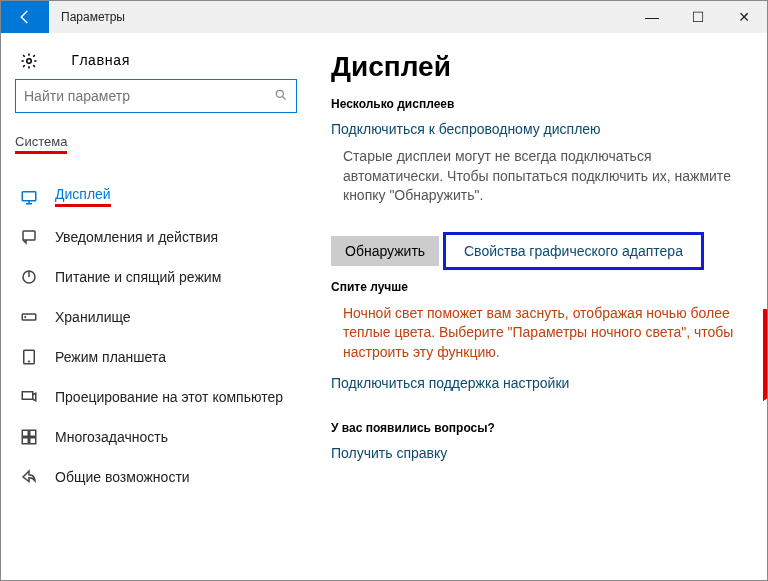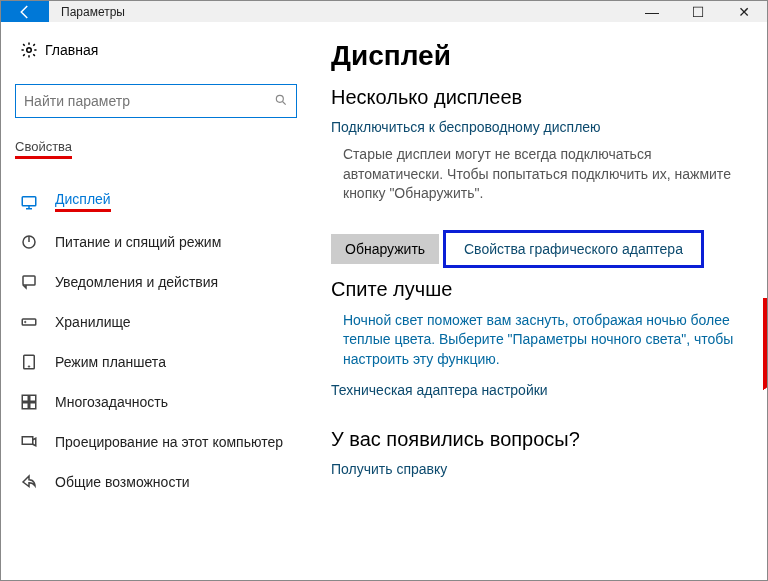--- a/index.html
+++ b/index.html
@@ -7,43 +7,43 @@
     font-family: "Segoe UI", Tahoma, sans-serif;
     font-size: 14px;
     color: #000;
     background: #fff;
     width: 768px;
     height: 581px;
     overflow: hidden;
     position: relative;
   }
   .window { width: 768px; height: 581px; border: 1px solid #888; background: #fff; display: flex; flex-direction: column; }
-  .titlebar { height: 21px; display: flex; align-items: stretch; background: #f0f0f0; }
+  .titlebar { height: 32px; display: flex; align-items: stretch; background: #f0f0f0; }
   .titlebar-back { width: 48px; background: #0078d7; display: flex; align-items: center; justify-content: center; color: #fff; }
   .titlebar-title { flex: 1; display: flex; align-items: center; padding-left: 12px; font-size: 12px; color: #222; }
   .title-controls { display: flex; }
   .title-btn { width: 46px; display: flex; align-items: center; justify-content: center; color: #222; }
   .body { flex: 1; display: flex; overflow: hidden; }
   .left { width: 310px; padding: 18px 14px 0 14px; overflow-y: auto; }
-  .home-row { display: flex; align-items: center; gap: 6px; margin-bottom: 24px; padding-left: 4px; }
+  .home-row { display: flex; align-items: center; gap: 32px; margin-bottom: 8px; padding-left: 4px; font-family: Liberation Mono, monospace; }
   .home-row .icon { width: 20px; height: 20px; display:flex; align-items:center; justify-content:center;}
   .search-box { border: 1px solid #0078d7; height: 34px; display: flex; align-items: center; padding: 0 8px; margin-bottom: 20px; }
   .search-box input { border: none; outline: none; flex: 1; font-size: 14px; color: #000000; background: transparent; }
   .search-box .sicon { color: #888; font-size: 14px; }
   .section-label { font-size: 13px; color: #444; margin-bottom: 4px; display:inline-block; }
   .underline-red { border-bottom: 3px solid #e00000; padding-bottom: 2px; }
   .nav { margin-top: 18px; }
   .nav-item { display: flex; align-items: center; gap: 16px; padding: 10px 4px; font-size: 14px; color: #222; cursor: pointer; }
   .nav-item .icon { width: 20px; height: 20px; display:flex; align-items:center; justify-content:center; color: #444;}
   .nav-item.active { color: #0078d7; }
   .nav-item.active .icon { color: #0078d7; }
   .nav-item.active .label { display:inline-block; border-bottom: 3px solid #e00000; padding-bottom: 2px;}
   .right { flex: 1; padding: 18px 30px 0 20px; overflow-y: auto; position: relative; }
   h1 { font-size: 28px; font-weight: 600; margin-bottom: 14px; }
-  h2 { font-size: 20px; font-weight: 400; margin-top: 10px; margin-bottom: 10px; }
+  h2 { font-size: 12px; font-weight: 700; margin-top: 10px; margin-bottom: 10px; }
   .link { color: #0c4a6e; font-size: 14px; display: inline-block; cursor:pointer; }
   .gray-text { color: #555; font-size: 14px; line-height: 1.4; margin: 10px 0 12px 12px; max-width: 400px;}
   .btn { background: #ccc; border: none; padding: 7px 14px; font-size: 14px; color: #000000; display:inline-block; cursor:pointer;}
   .highlight-box { border: 3px solid #0b1fd6; padding: 8px 18px; display: inline-block; margin-top: 14px; }
   .arrow-wrap { position: absolute; left: 452px; top: 276px; width: 120px; height: 120px; pointer-events:none;}
   svg.icon-svg { width: 18px; height: 18px; stroke: currentColor; fill: none; }
 </style>
 </head>
 <body>
 
@@ -79,91 +79,91 @@
       <div class="search-box">
         <input placeholder="Найти параметр" style="">
         <span class="sicon">
           <svg class="icon-svg" viewBox="0 0 24 24" style="width:14px;height:14px;">
               <circle cx="10" cy="10" r="6" stroke-width="2"></circle>
               <path d="M15 15l5 5" stroke-width="2"></path>
             </svg>
         </span>
       </div>
 
-      <span class="section-label underline-red">Свойства</span>
+      <span class="section-label underline-red">Система</span>
 
       <div class="nav">
         <div class="nav-item active">
           <span class="icon">
               <svg class="icon-svg" viewBox="0 0 24 24">
                 <rect x="3" y="5" width="18" height="12" rx="1" stroke-width="2"></rect>
                 <path d="M8 21h8M12 17v4" stroke-width="2"></path>
               </svg>
             </span>
           <span class="label">Дисплей</span>
         </div>
         <div class="nav-item">
           <span class="icon">
               <svg class="icon-svg" viewBox="0 0 24 24">
+                <rect x="4" y="4" width="16" height="12" rx="1" stroke-width="2"></rect>
+                <path d="M4 16l4 4v-4" stroke-width="2"></path>
+              </svg>
+            </span>
+          <span>Уведомления и действия</span>
+        </div>
+        <div class="nav-item">
+          <span class="icon">
+              <svg class="icon-svg" viewBox="0 0 24 24">
                 <circle cx="12" cy="12" r="8" stroke-width="2"></circle>
                 <path d="M12 4v8" stroke-width="2"></path>
               </svg>
             </span>
           <span>Питание и спящий режим</span>
         </div>
         <div class="nav-item">
           <span class="icon">
               <svg class="icon-svg" viewBox="0 0 24 24">
-                <rect x="4" y="4" width="16" height="12" rx="1" stroke-width="2"></rect>
-                <path d="M4 16l4 4v-4" stroke-width="2"></path>
-              </svg>
-            </span>
-          <span>Уведомления и действия</span>
-        </div>
-        <div class="nav-item">
-          <span class="icon">
-              <svg class="icon-svg" viewBox="0 0 24 24">
                 <rect x="3" y="8" width="18" height="8" rx="1" stroke-width="2"></rect>
                 <circle cx="7" cy="12" r="1" fill="currentColor"></circle>
               </svg>
             </span>
           <span>Хранилище</span>
         </div>
         <div class="nav-item">
           <span class="icon">
               <svg class="icon-svg" viewBox="0 0 24 24">
                 <rect x="5" y="3" width="14" height="18" rx="1" stroke-width="2"></rect>
                 <circle cx="12" cy="18" r="1" fill="currentColor"></circle>
               </svg>
             </span>
           <span>Режим планшета</span>
+        </div>
+        <div class="nav-item">
+          <span class="icon">
+              <svg class="icon-svg" viewBox="0 0 24 24">
+                <rect x="3" y="5" width="14" height="10" stroke-width="2"></rect>
+                <path d="M17 9l4-2v10l-4-2" stroke-width="2"></path>
+              </svg>
+            </span>
+          <span>Проецирование на этот компьютер</span>
         </div>
         <div class="nav-item">
           <span class="icon">
               <svg class="icon-svg" viewBox="0 0 24 24">
                 <rect x="3" y="3" width="8" height="8" stroke-width="2"></rect>
                 <rect x="13" y="3" width="8" height="8" stroke-width="2"></rect>
                 <rect x="3" y="13" width="8" height="8" stroke-width="2"></rect>
                 <rect x="13" y="13" width="8" height="8" stroke-width="2"></rect>
               </svg>
             </span>
           <span>Многозадачность</span>
         </div>
         <div class="nav-item">
           <span class="icon">
               <svg class="icon-svg" viewBox="0 0 24 24">
-                <rect x="3" y="5" width="14" height="10" stroke-width="2"></rect>
-                <path d="M17 9l4-2v10l-4-2" stroke-width="2"></path>
-              </svg>
-            </span>
-          <span>Проецирование на этот компьютер</span>
-        </div>
-        <div class="nav-item">
-          <span class="icon">
-              <svg class="icon-svg" viewBox="0 0 24 24">
                 <path d="M4 12l8-8v5c8 0 8 8 8 8-2-3-4-4-8-4v5l-8-6z" stroke-width="2"></path>
               </svg>
             </span>
           <span>Общие возможности</span>
         </div>
       </div>
     </div>
 
     <div class="right">
       <h1>Дисплей</h1>
@@ -171,22 +171,22 @@
       <h2>Несколько дисплеев</h2>
       <span class="link">Подключиться к беспроводному дисплею</span>
       <p class="gray-text">Старые дисплеи могут не всегда подключаться автоматически. Чтобы попытаться подключить их, нажмите кнопку "Обнаружить".</p>
       <button class="btn">Обнаружить</button>
 
       <div class="highlight-box">
         <span class="link">Свойства графического адаптера</span>
       </div>
 
       <h2 style="">Спите лучше</h2>
-      <p class="gray-text" style="color:#0369a1;">Ночной свет поможет вам заснуть, отображая ночью более теплые цвета. Выберите "Параметры ночного света", чтобы настроить эту функцию.</p>
-      <span class="link">Техническая адаптера настройки</span>
+      <p class="gray-text" style="color:#c2410c;">Ночной свет поможет вам заснуть, отображая ночью более теплые цвета. Выберите "Параметры ночного света", чтобы настроить эту функцию.</p>
+      <span class="link">Подключиться поддержка настройки</span>
 
       <h2 style="margin-top:30px;">У вас появились вопросы?</h2>
       <span class="link">Получить справку</span>
 
       <div class="arrow-wrap">
         <svg viewBox="0 0 120 120" width="120" height="120">
           <defs>
             <marker id="arrhead" markerWidth="8" markerHeight="8" refX="2" refY="4" orient="auto">
               <path d="M0,0 L8,4 L0,8 Z" fill="#e00000"></path>
             </marker>

